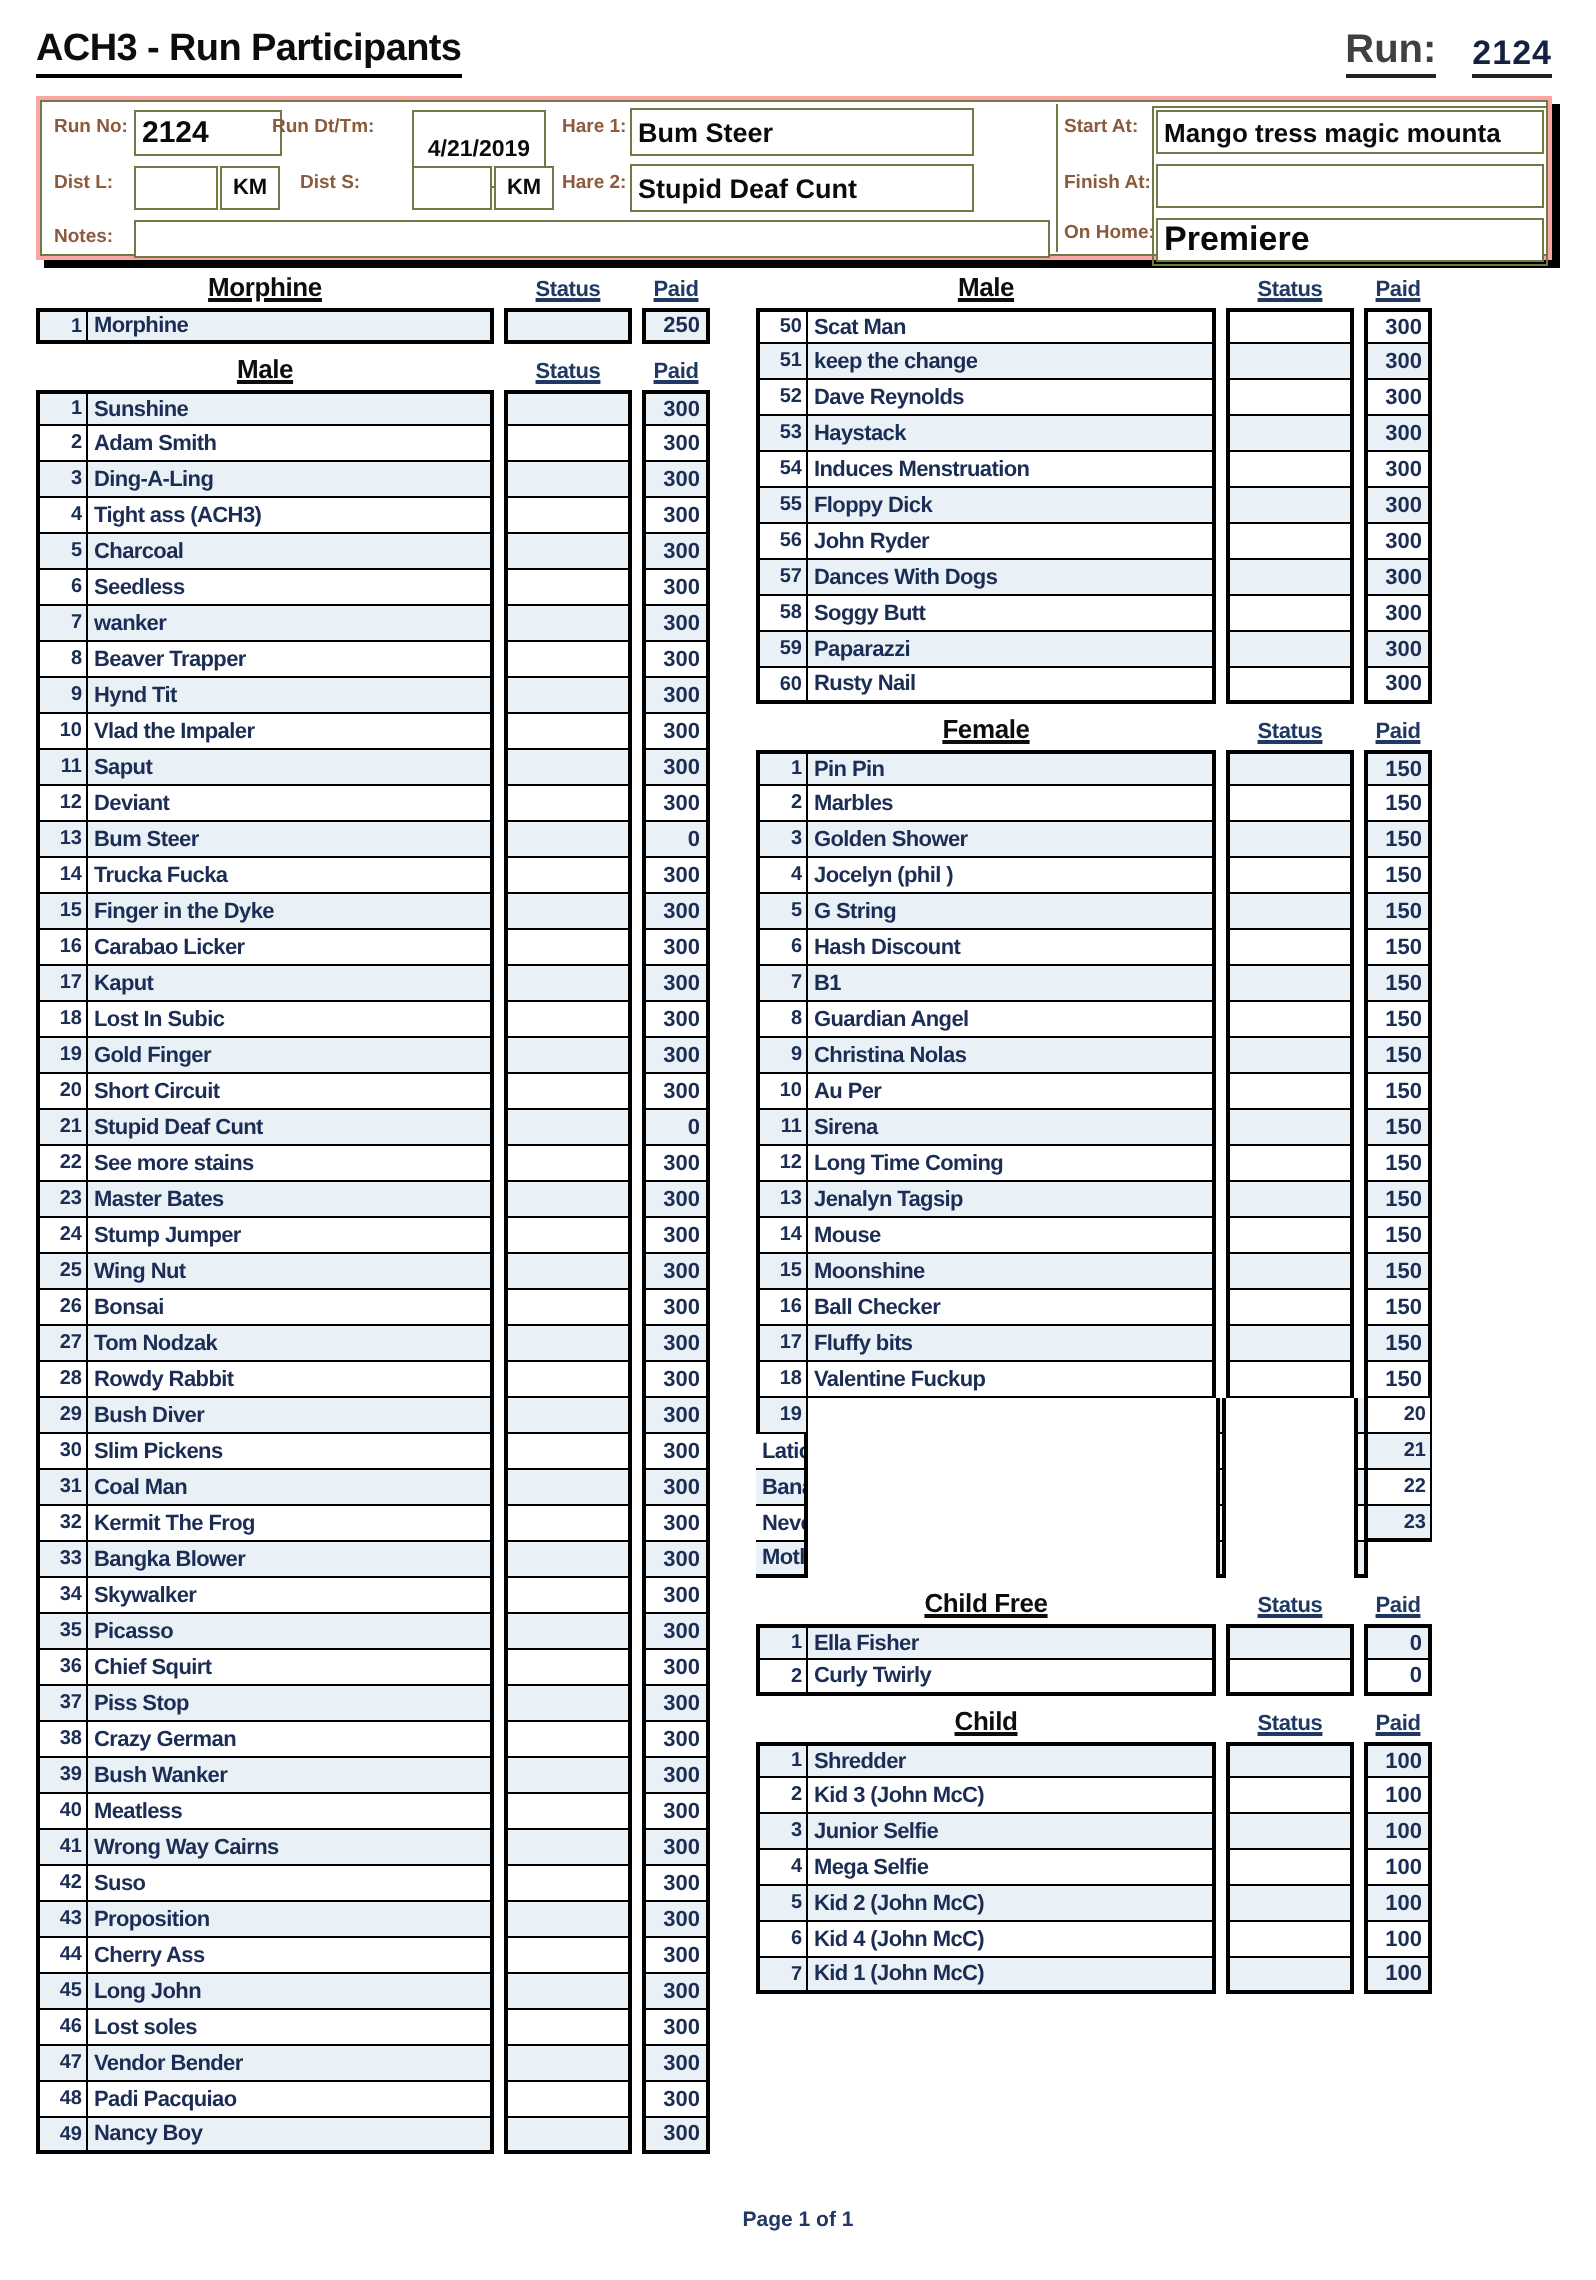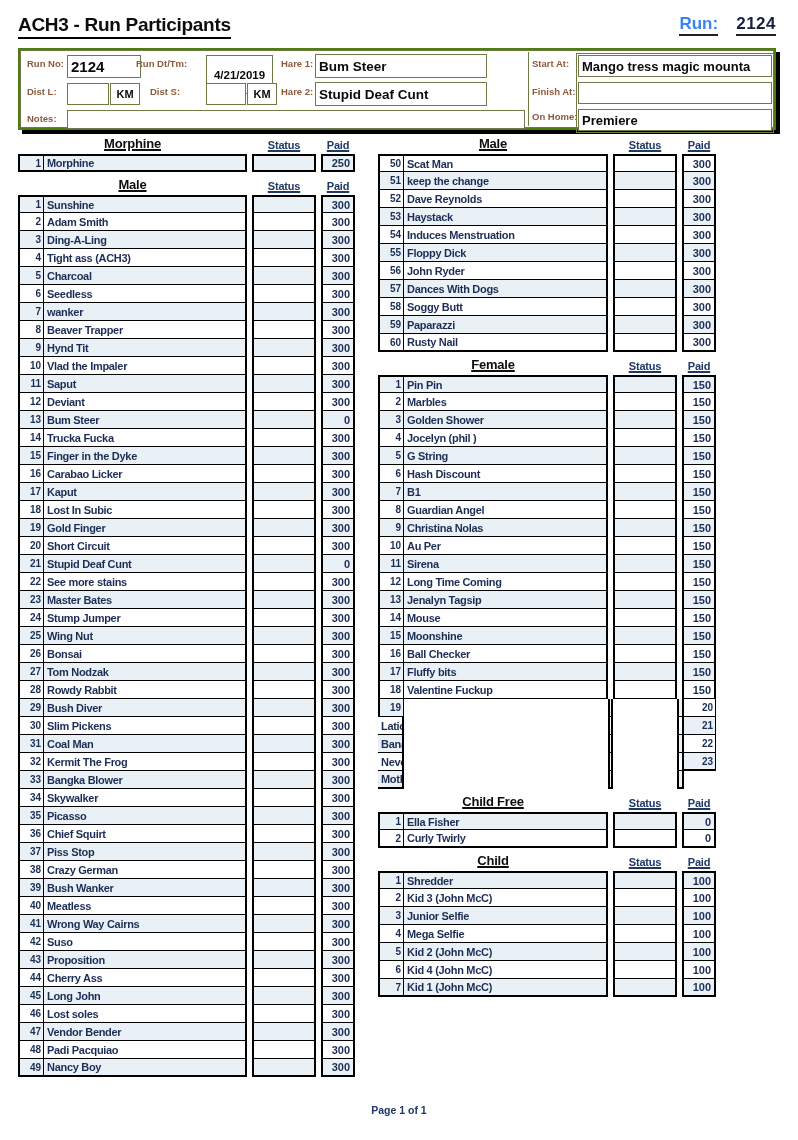--- a/index.html
+++ b/index.html
@@ -4,30 +4,30 @@
 <style>
   * { margin:0; padding:0; box-sizing:border-box; }
   html,body { background:#fff; }
   body {
     width:798px; height:1140px; position:relative; overflow:hidden;
     font-family:"Liberation Sans", sans-serif;
     --navy:#1c2d55; --stripe:#e9f1f6; --olive:#6e7b47; --lbl:#8c5a3c; --bd:#000;
   }
 
   
-  .topbar { display:flex; justify-content:space-between; align-items:flex-start; padding:14px 22px 0 18px; }
+  .topbar { display:flex; justify-content:space-between; align-items:center; padding:14px 22px 0 18px; }
   .doc-title { font-size:19px; font-weight:bold; color:#0d0d0d; border-bottom:2.5px solid #000; padding-bottom:1px; letter-spacing:-0.3px; }
   .run-head { display:flex; gap:18px; align-items:flex-end; }
-  .run-head .rl { font-size:17px; font-weight:bold; color:#3b82f6; border-bottom:2px solid #222; }
+  .run-head .rl { font-size:20px; font-weight:bold; color:#404040; border-bottom:2px solid #222; }
   .run-head .rn { font-size:17px; font-weight:bold; color:#14213f; border-bottom:2px solid #222; letter-spacing:0.5px; }
 
   
   .formbox {
     position:relative; margin:9px 22px 0 18px; height:82px; background:#fff;
-    border:2px solid #4d7c0f;
+    border:2px solid #fca5a5;
     box-shadow:4px 4px 0 #000, inset 0 0 0 1px var(--olive);
   }
   .flabel { position:absolute; font-size:9.5px; font-weight:bold; color:var(--lbl); white-space:nowrap; }
   .fbox {
     position:absolute; border:1.5px solid var(--olive); background:#fff;
     font-weight:bold; color:#0a0a0a; white-space:nowrap; overflow:hidden;
     display:flex; align-items:center; padding:0 3px;
   }
   .fdivider { position:absolute; left:508px; top:2px; bottom:2px; width:0; border-left:1.5px solid var(--olive); }
   .rcol-wrap { position:absolute; left:556px; top:3px; width:198px; height:80px; border:1.5px solid var(--olive); padding:1px; display:flex; flex-direction:column; justify-content:space-between; }
@@ -102,21 +102,21 @@
 
   <div class="fdivider"></div>
 
   <span class="flabel" style="left:512px;top:8px">Start At:</span>
   <span class="flabel" style="left:512px;top:36px">Finish At:</span>
   <span class="flabel" style="left:512px;top:61px">On Home:</span>
 
   <div class="rcol-wrap">
     <div class="fbox" style="font-size:13px">Mango tress magic mounta</div>
     <div class="fbox"></div>
-    <div class="fbox" style="font-size:13px">Premiere</div>
+    <div class="fbox" style="font-size:17px">Premiere</div>
   </div>
 </div>
 
 <div class="cols">
   <div class="col" id="left-col">
       <div class="sec">
         <div class="sec-head">
           <span class="sec-title">Morphine</span>
           <span class="colhead st">Status</span>
           <span class="colhead pd">Paid</span>

